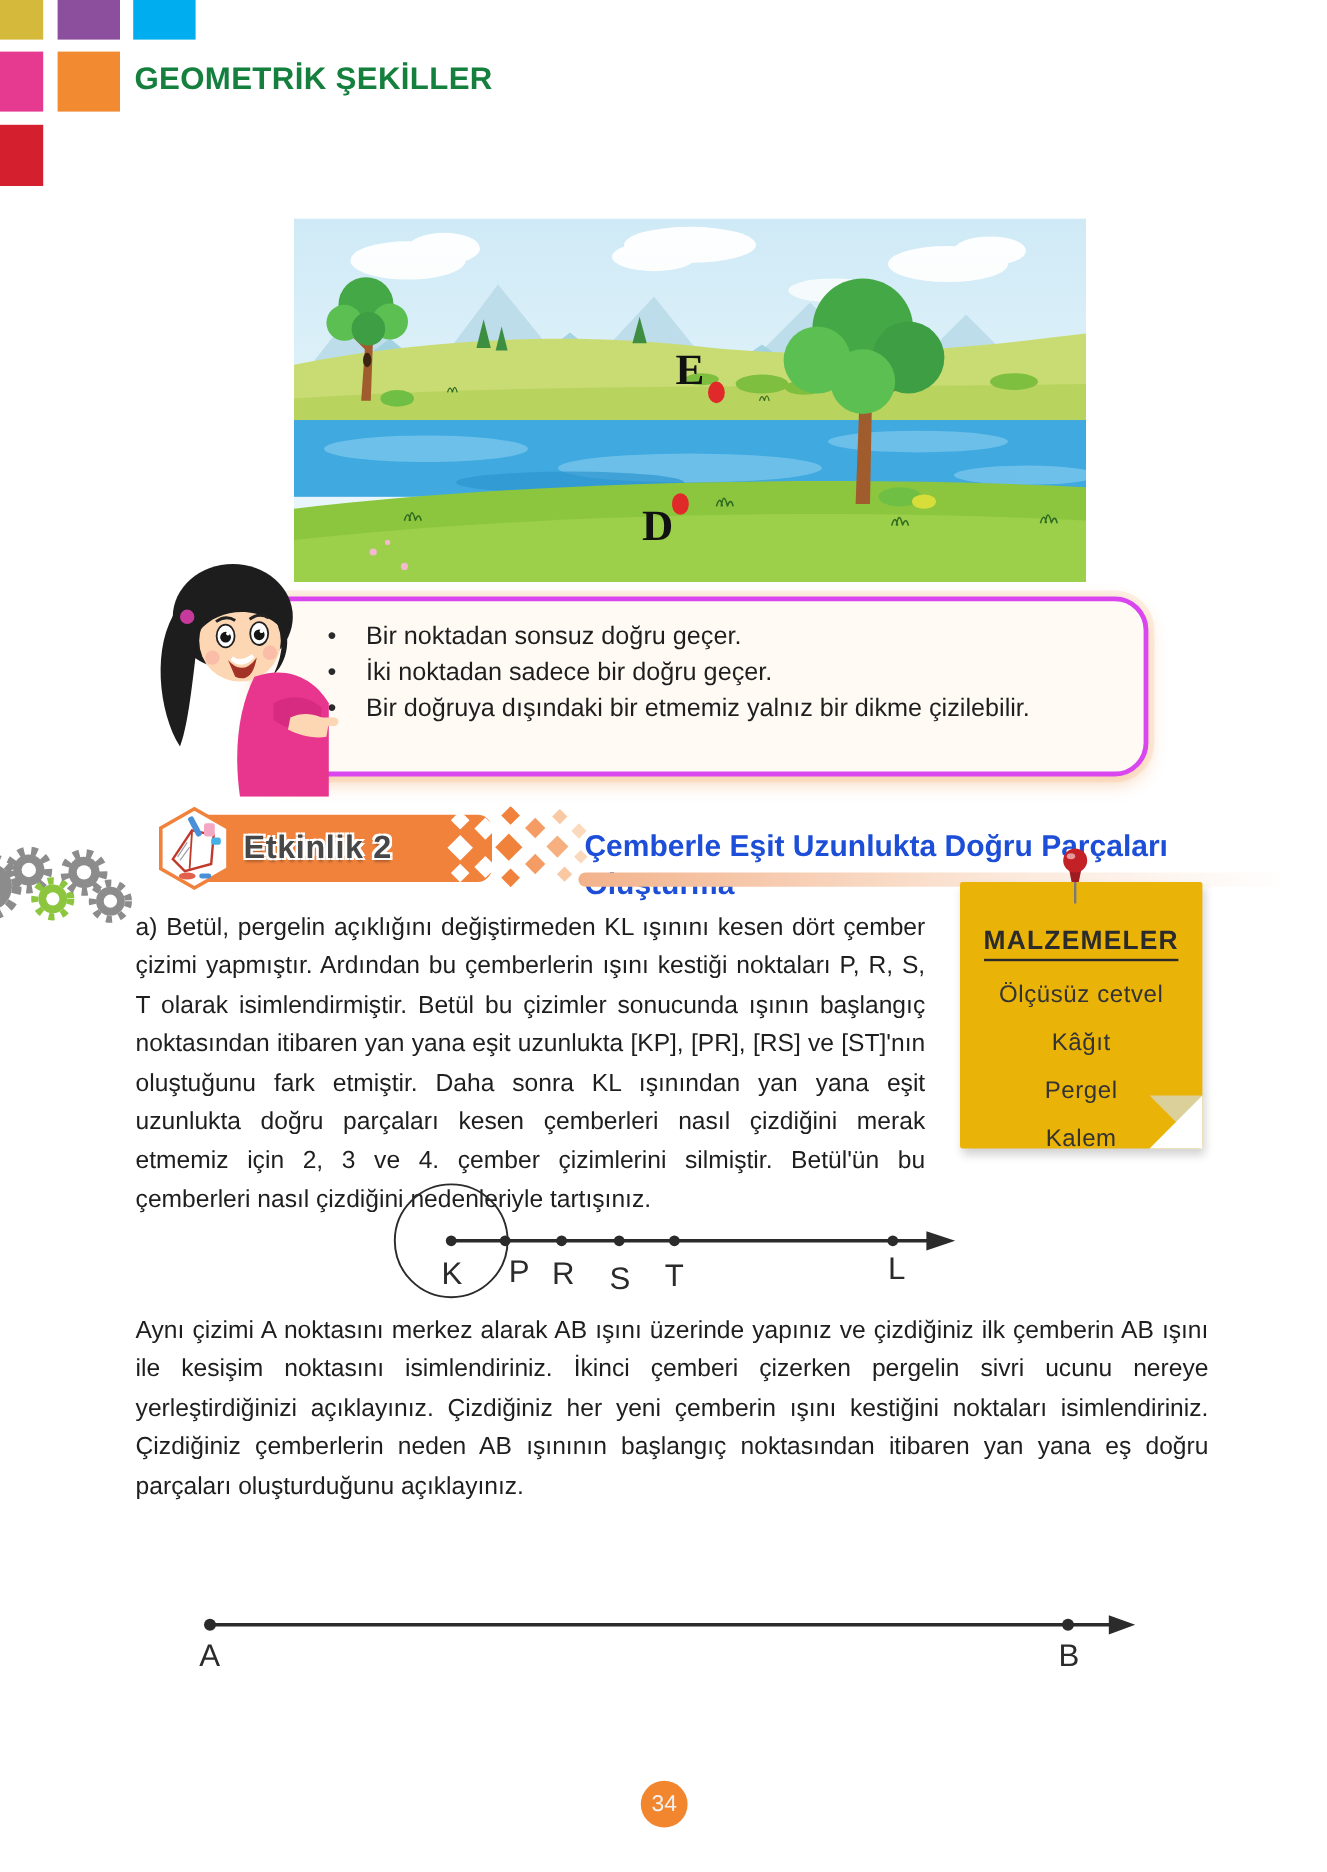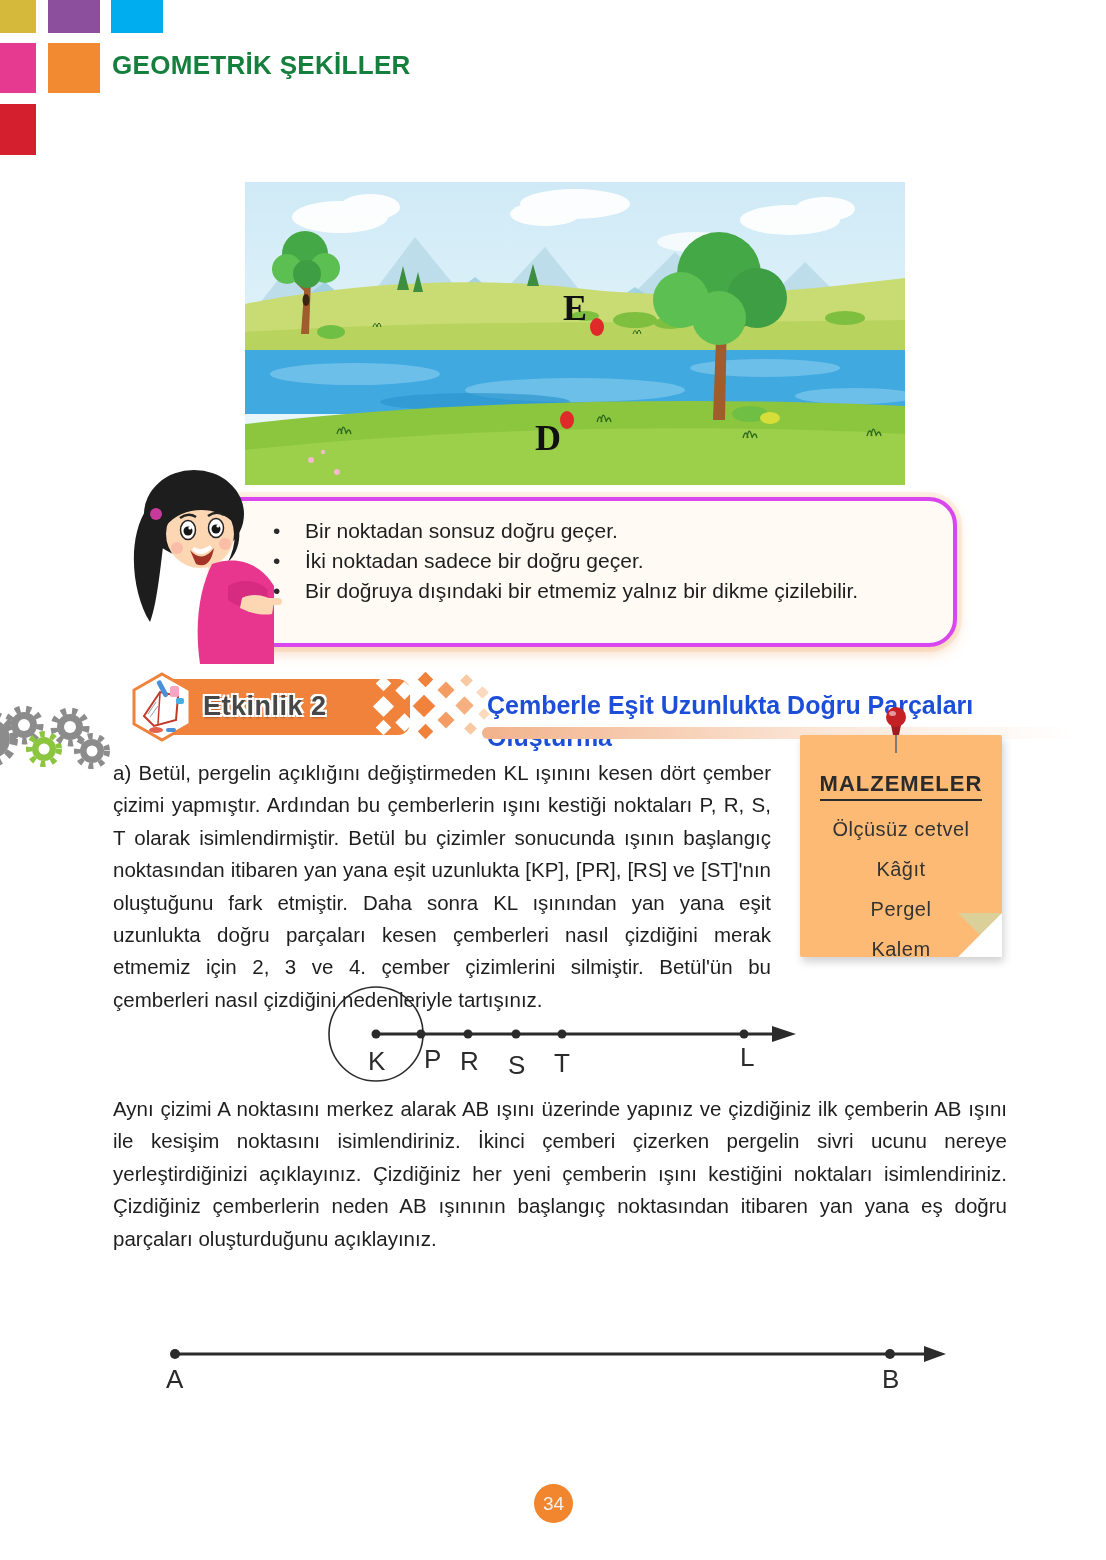--- a/index.html
+++ b/index.html
@@ -24,21 +24,21 @@
   .bubble li::before{content:"•";position:absolute;left:-32px;color:#2a2a2a;}
 
   .banner-svg{position:absolute;left:126px;top:672px;width:364px;height:72px;z-index:2;}
   .badge-label{position:absolute;left:203px;top:691px;z-index:3;font-size:27px;font-weight:bold;color:#474747;letter-spacing:.5px;
      text-shadow:-2px -2px 0 #fff,2px -2px 0 #fff,-2px 2px 0 #fff,2px 2px 0 #fff,0 3px 2px rgba(0,0,0,.25);}
   .act-title{position:absolute;left:487px;top:669px;width:560px;font-size:25px;font-weight:bold;color:#1d4ed8;line-height:32px;margin-top:20px;}
   .banner-strip{position:absolute;left:482px;top:727px;width:624px;height:12px;border-radius:6px;
      background:linear-gradient(to right,#F2B28B,#FBE7D8 55%,#ffffff 95%);}
   .gears{position:absolute;left:-14px;top:697px;width:132px;height:88px;z-index:1;}
 
-  .note{position:absolute;left:800px;top:735px;width:202px;height:222px;background:#fdba74;z-index:2;
+  .note{position:absolute;left:800px;top:735px;width:202px;height:222px;background:#eab308;z-index:2;
         box-shadow:2px 5px 8px rgba(0,0,0,.18);border-radius:2px;}
   .note::after{content:"";position:absolute;right:0;bottom:0;width:0;height:0;
         border-left:44px solid transparent;border-bottom:44px solid #ffffff;}
   .note::before{content:"";position:absolute;right:0;bottom:0;width:0;height:0;
         border-bottom:44px solid transparent;border-right:44px solid #DCD09A;}
   .note-inner{padding-top:36px;text-align:center;}
   .note-title{display:inline-block;font-size:22px;font-weight:bold;color:#2b2b2b;letter-spacing:1px;
         border-bottom:2px solid #2b2b2b;padding-bottom:2px;margin-bottom:8px;}
   .note-item{font-size:20px;color:#333;line-height:40px;letter-spacing:.5px;}
   .pin{position:absolute;left:881px;top:705px;width:30px;height:56px;z-index:5;}

